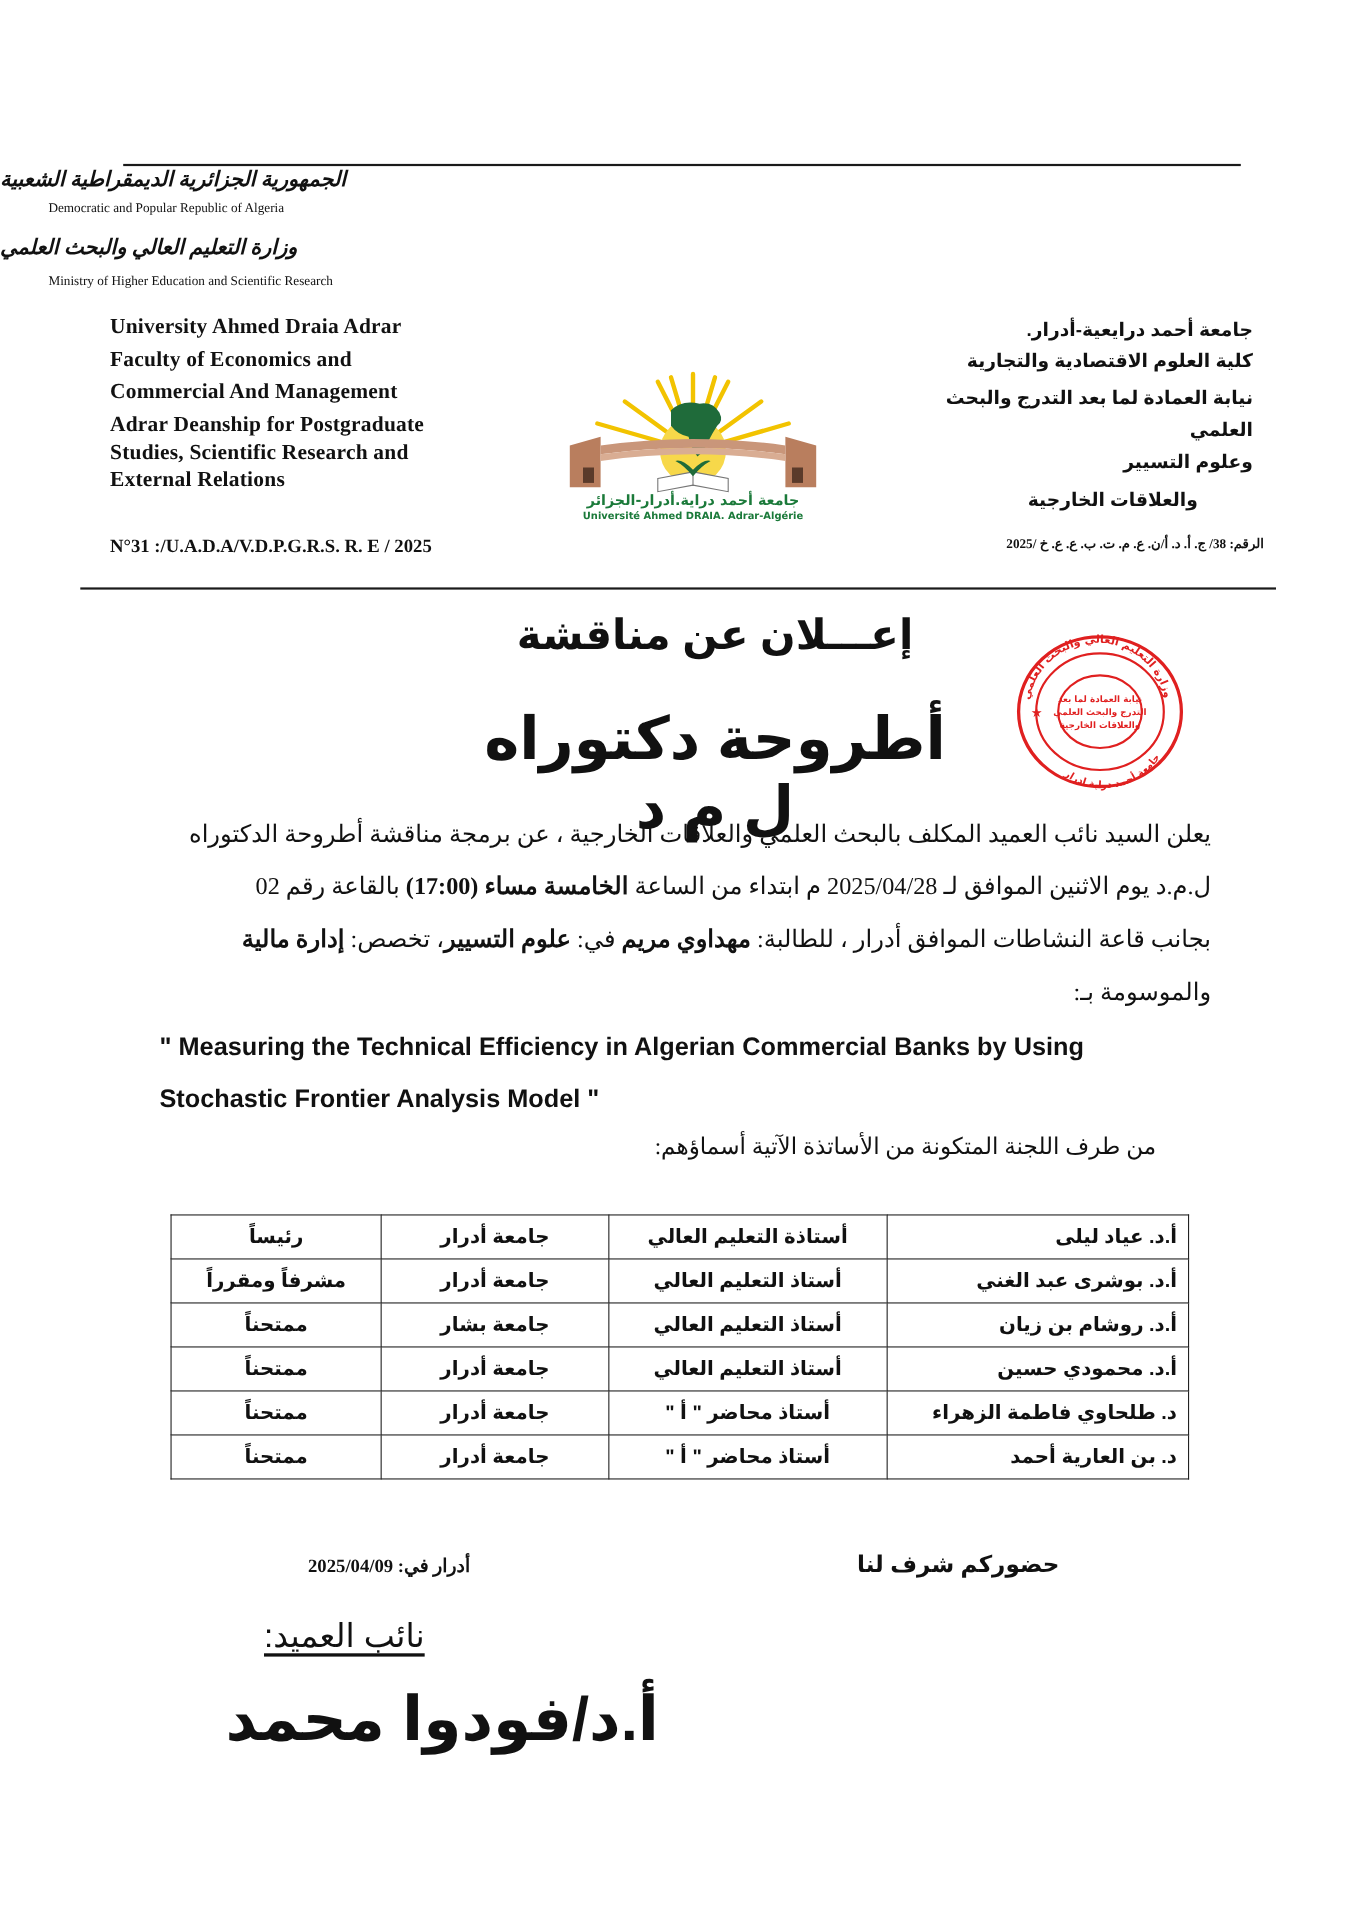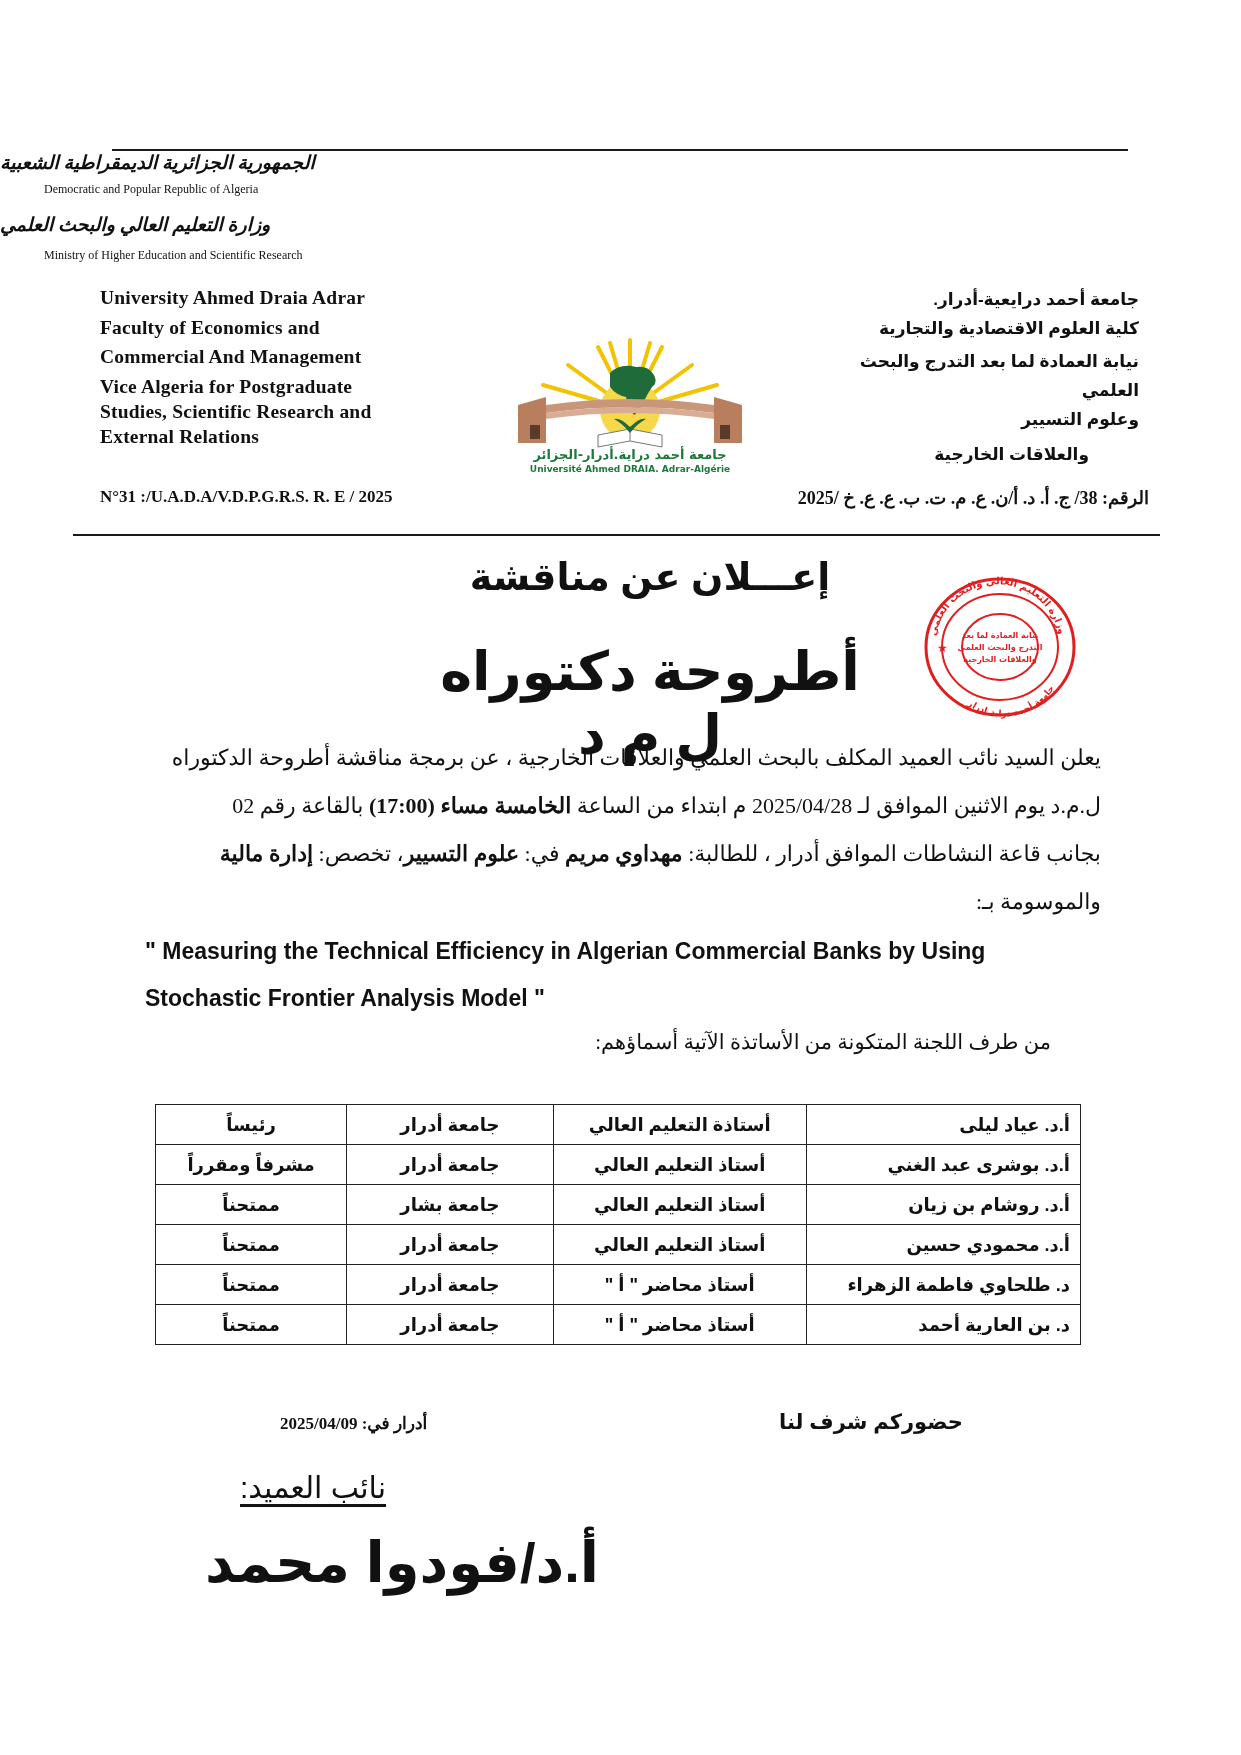--- a/index.html
+++ b/index.html
@@ -13,21 +13,21 @@
   
   .hdr-center { left: 0; width: 1241px; text-align: left; }
   .hdr-ar { font-weight: bold; font-style: italic; font-size: 19px; }
   .hdr-en { font-size: 12px; padding-left: 44px; }
 
   .left-block { left: 100px; top: 283px; width: 340px; font-size: 19.5px; font-weight: bold; line-height: 29.5px; letter-spacing: 0.2px; }
   .left-block .tight { line-height: 25px; }
   .right-block { right: 102px; top: 285px; width: 330px; text-align: right; font-size: 17px; font-weight: bold; line-height: 29px; }
 
   .ref-left { left: 100px; top: 487px; font-size: 17px; font-weight: bold; }
-  .ref-right { right: 92px; top: 487px; font-size: 18px; font-weight: bold; }
+  .ref-right { right: 92px; top: 487px; font-size: 12px; font-weight: bold; }
 
   
   .logo { left: 498px; top: 335px; width: 264px; height: 140px; }
 
   
   .stamp { left: 915px; top: 572px; width: 165px; height: 150px; }
 
   .title1 { left: 440px; top: 555px; width: 420px; text-align: center; font-size: 38px; font-weight: bold; }
   .title2 { left: 430px; top: 640px; width: 440px; text-align: center; font-size: 54px; font-weight: bold; }
 
@@ -55,21 +55,21 @@
 
 <div class="abs hdr-center serif rtl hdr-ar" style="top:151px;">الجمهورية الجزائرية الديمقراطية الشعبية</div>
 <div class="abs hdr-center serif hdr-en" style="top:182px;">Democratic and Popular Republic of Algeria</div>
 <div class="abs hdr-center serif rtl hdr-ar" style="top:213px;">وزارة التعليم العالي والبحث العلمي</div>
 <div class="abs hdr-center serif hdr-en" style="top:248px;">Ministry of Higher Education and Scientific Research</div>
 
 <div class="abs left-block serif">
   <div>University Ahmed Draia Adrar</div>
   <div>Faculty of Economics and</div>
   <div>Commercial  And  Management</div>
-  <div class="tight" style="margin-top:2px;">Vice Algeria for Postgraduate</div>
+  <div class="tight" style="margin-top:2px;">Adrar Deanship for Postgraduate</div>
   <div class="tight">Studies, Scientific Research and</div>
   <div class="tight">External Relations</div>
 </div>
 
 <div class="abs right-block sans rtl">
   <div>جامعة أحمد درايعية-أدرار.</div>
   <div>كلية العلوم الاقتصادية والتجارية</div>
   <div style="margin-top:4px;">نيابة العمادة لما بعد التدرج والبحث العلمي</div>
   <div>وعلوم التسيير</div>
   <div style="margin-top:6px; padding-right:50px;">والعلاقات الخارجية</div>

